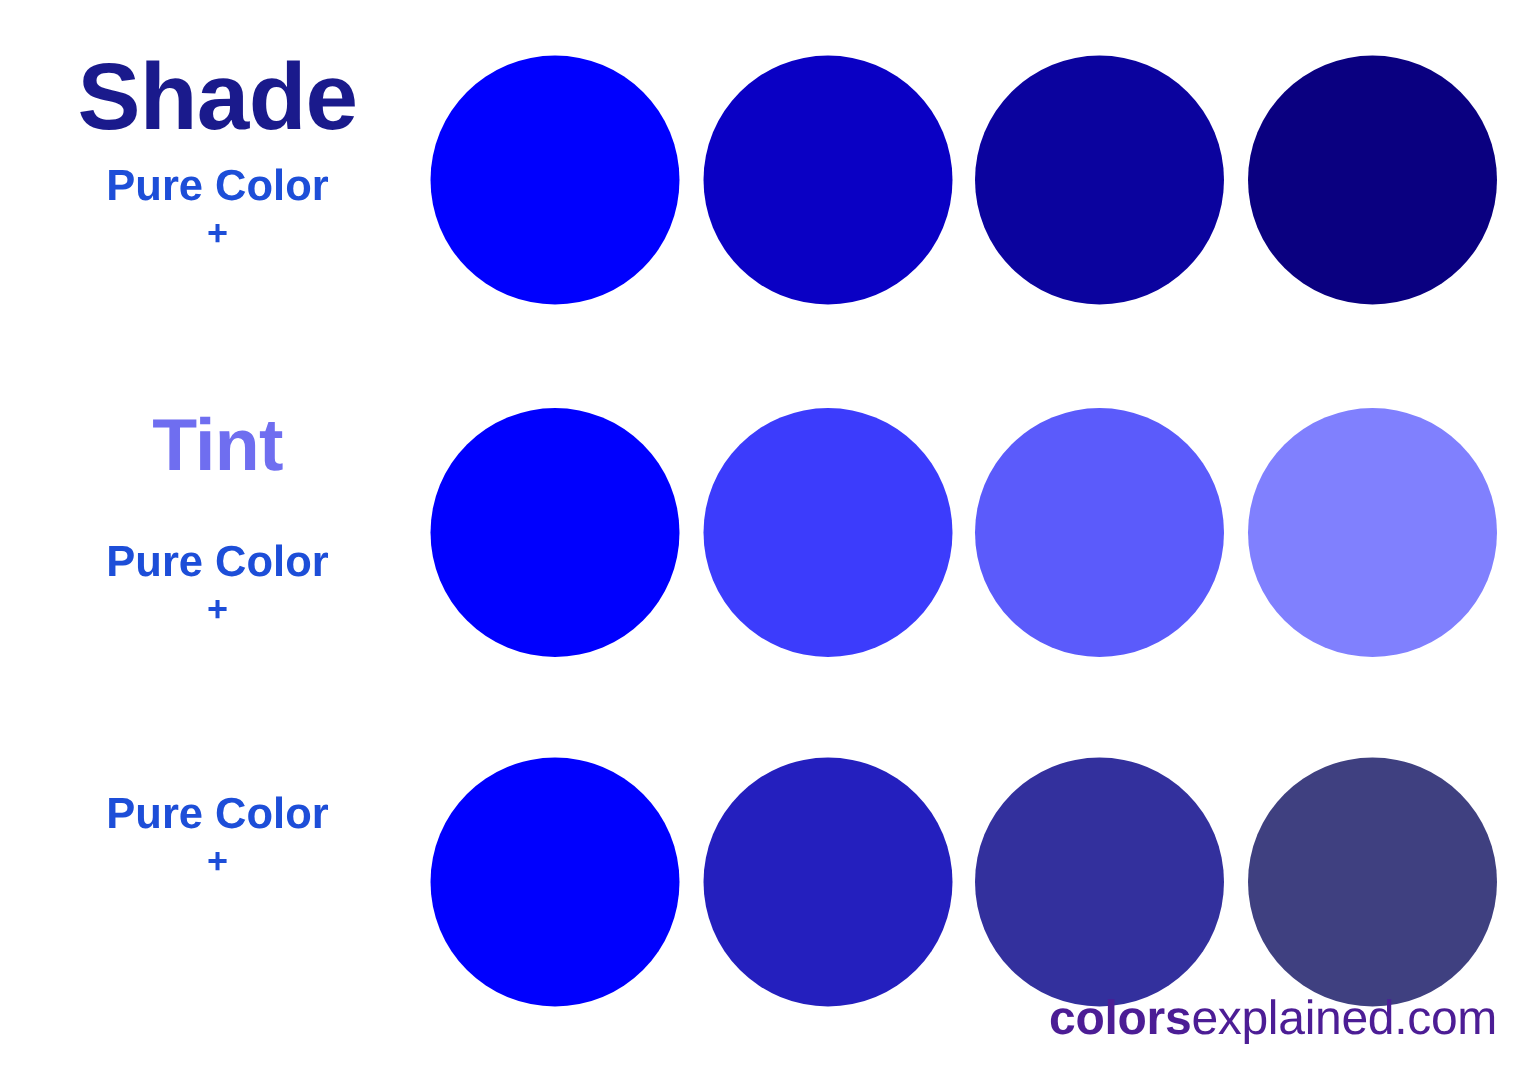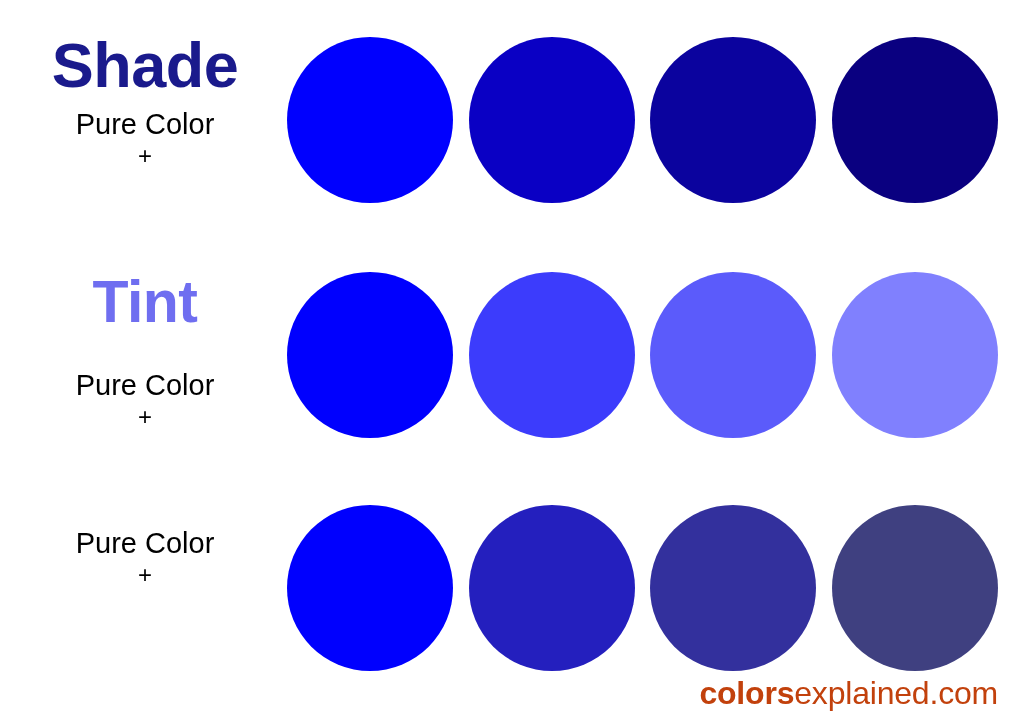--- a/index.html
+++ b/index.html
@@ -44,27 +44,27 @@
   }
 
   .row-title {
     font-weight: bold;
     letter-spacing: -0.5px;
     line-height: 1.0;
     margin: 0;
     white-space: nowrap;
   }
   .row-1 .row-title { font-size: 63px; color: #1a1a8c; }
-  .row-2 .row-title { font-size: 59px; color: #6f6ef0; }
+  .row-2 .row-title { font-size: 49px; color: #6f6ef0; }
   .row-3 .row-title { font-size: 56px; color: #3f3f8f; }
 
   .row-sub {
     margin: 0;
-    font-weight: 400;
-    color: #000000;
+    font-weight: 700;
+    color: #1d4ed8;
     line-height: 1.22;
     font-size: 29px;
     white-space: nowrap;
   }
   .row-sub .plus {
     display: block;
     font-size: 24px;
     line-height: 1.15;
   }
   .row-sub .term { display: block; }
@@ -95,23 +95,23 @@
   .swatch.i1 { left: 182px; }
   .swatch.i2 { left: 363px; }
   .swatch.i3 { left: 545px; }
 
   .row-3 .swatches { top: 5px; }
 
   
   .watermark {
     position: absolute;
     right: 26px;
-    bottom: 12px;
+    bottom: 27px;
     font-size: 32px;
-    color: #c2410c;
+    color: #4c1d95;
     white-space: nowrap;
     letter-spacing: -0.2px;
   }
   .watermark .wm-bold   { font-weight: bold; }
   .watermark .wm-light  { font-weight: 300; }
 </style>
 </head>
 <body style="background: rgb(255, 255, 255);">
 
 <div id="infographic">

